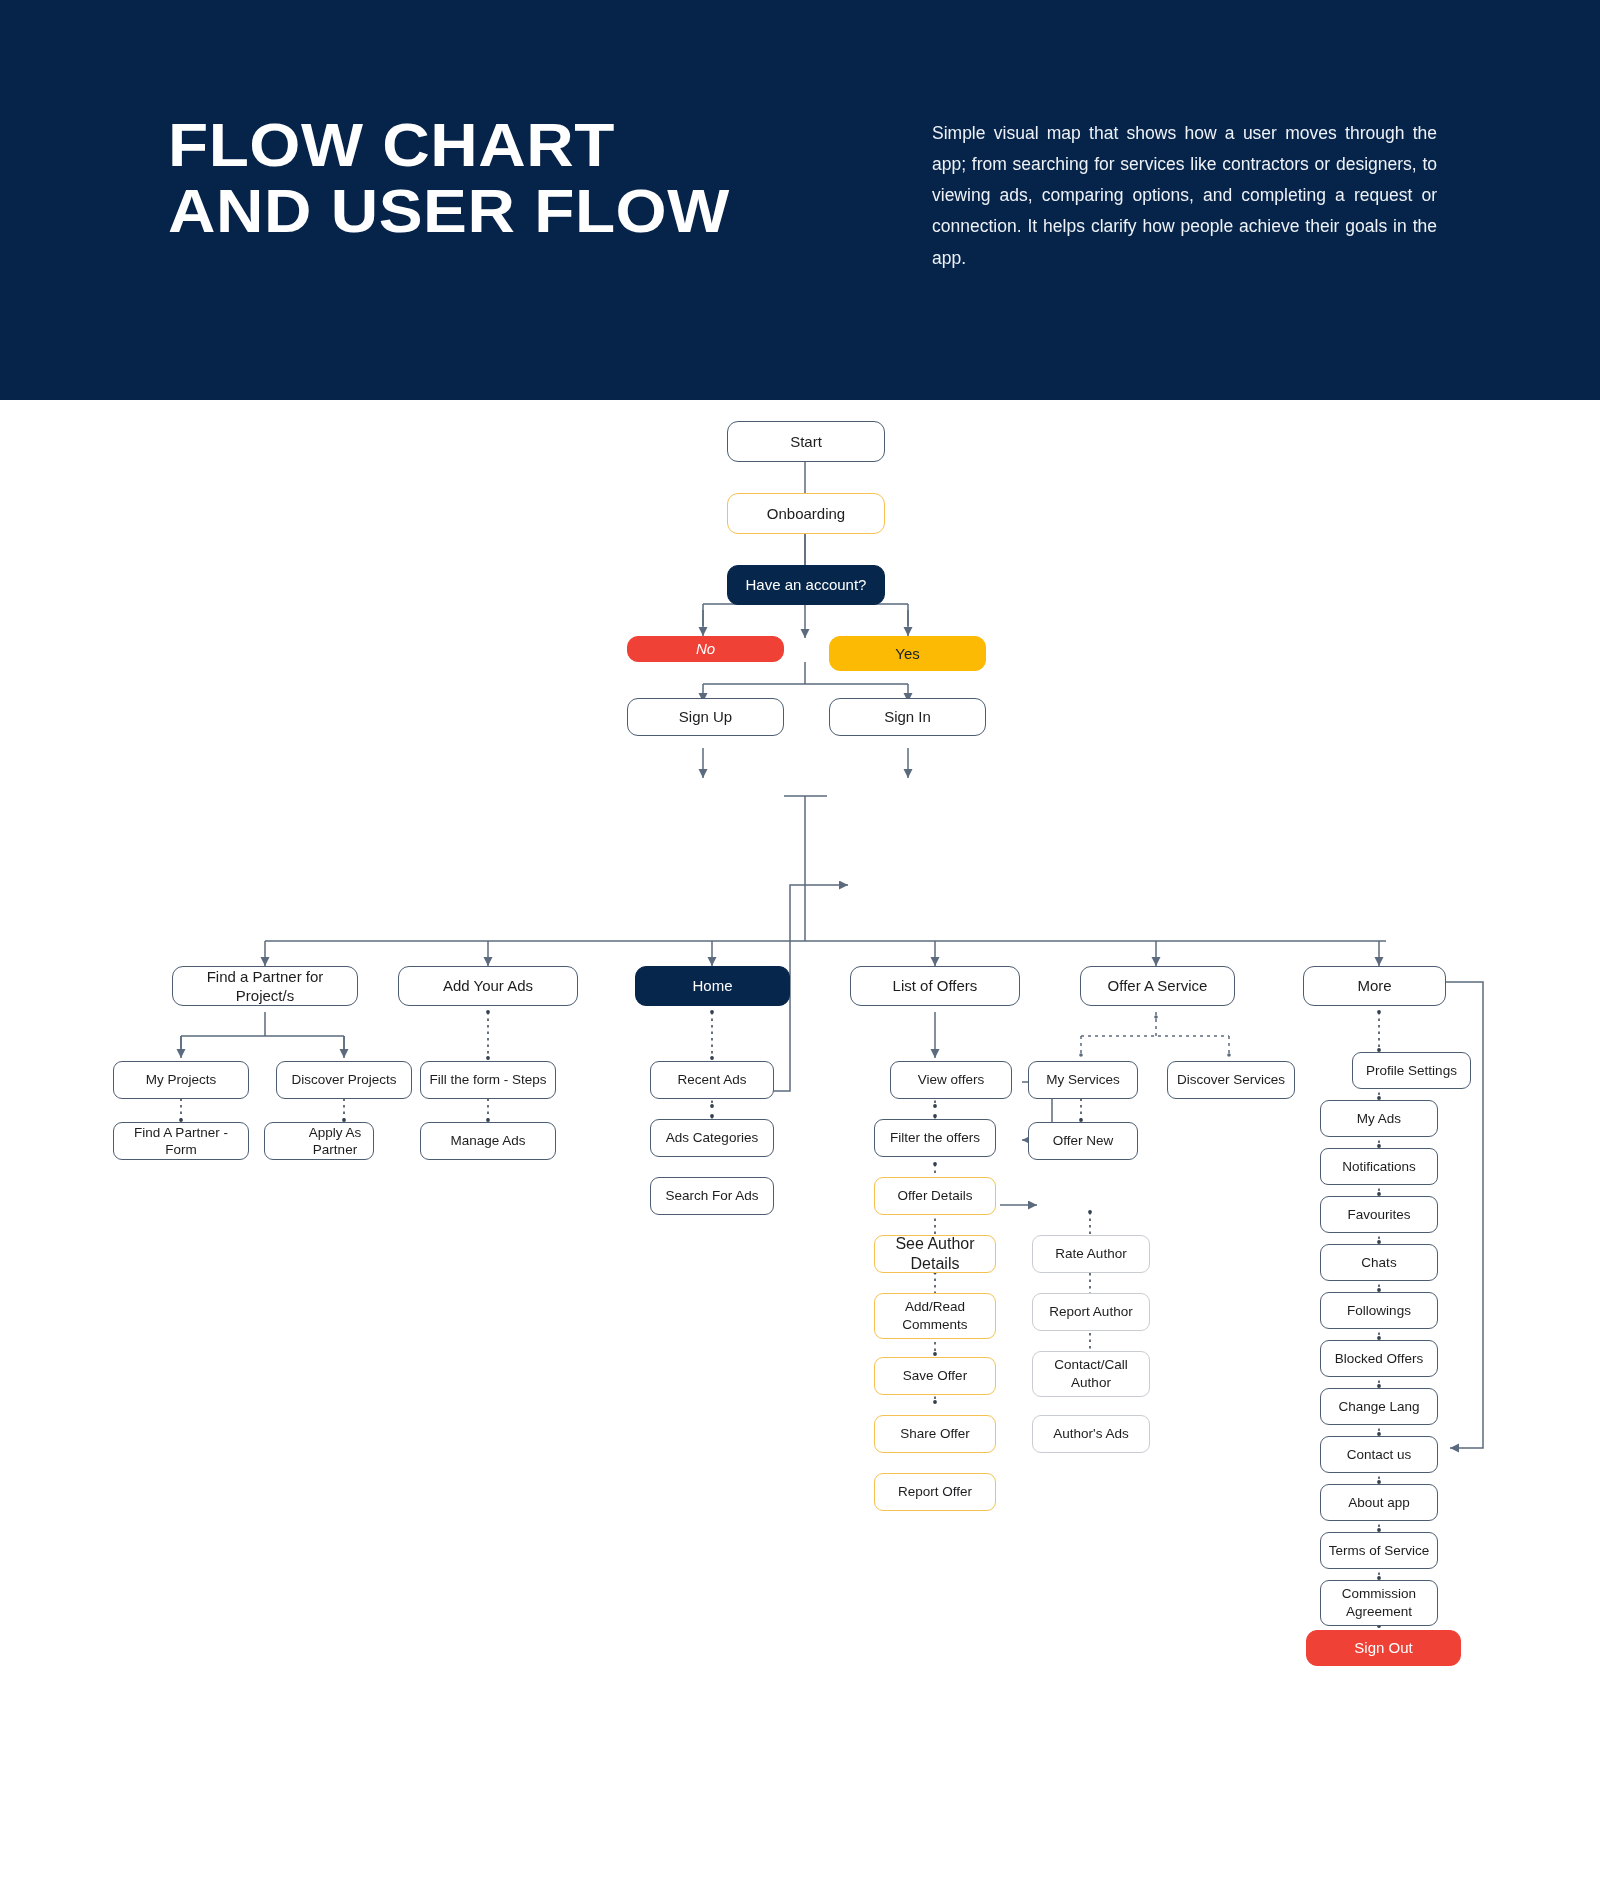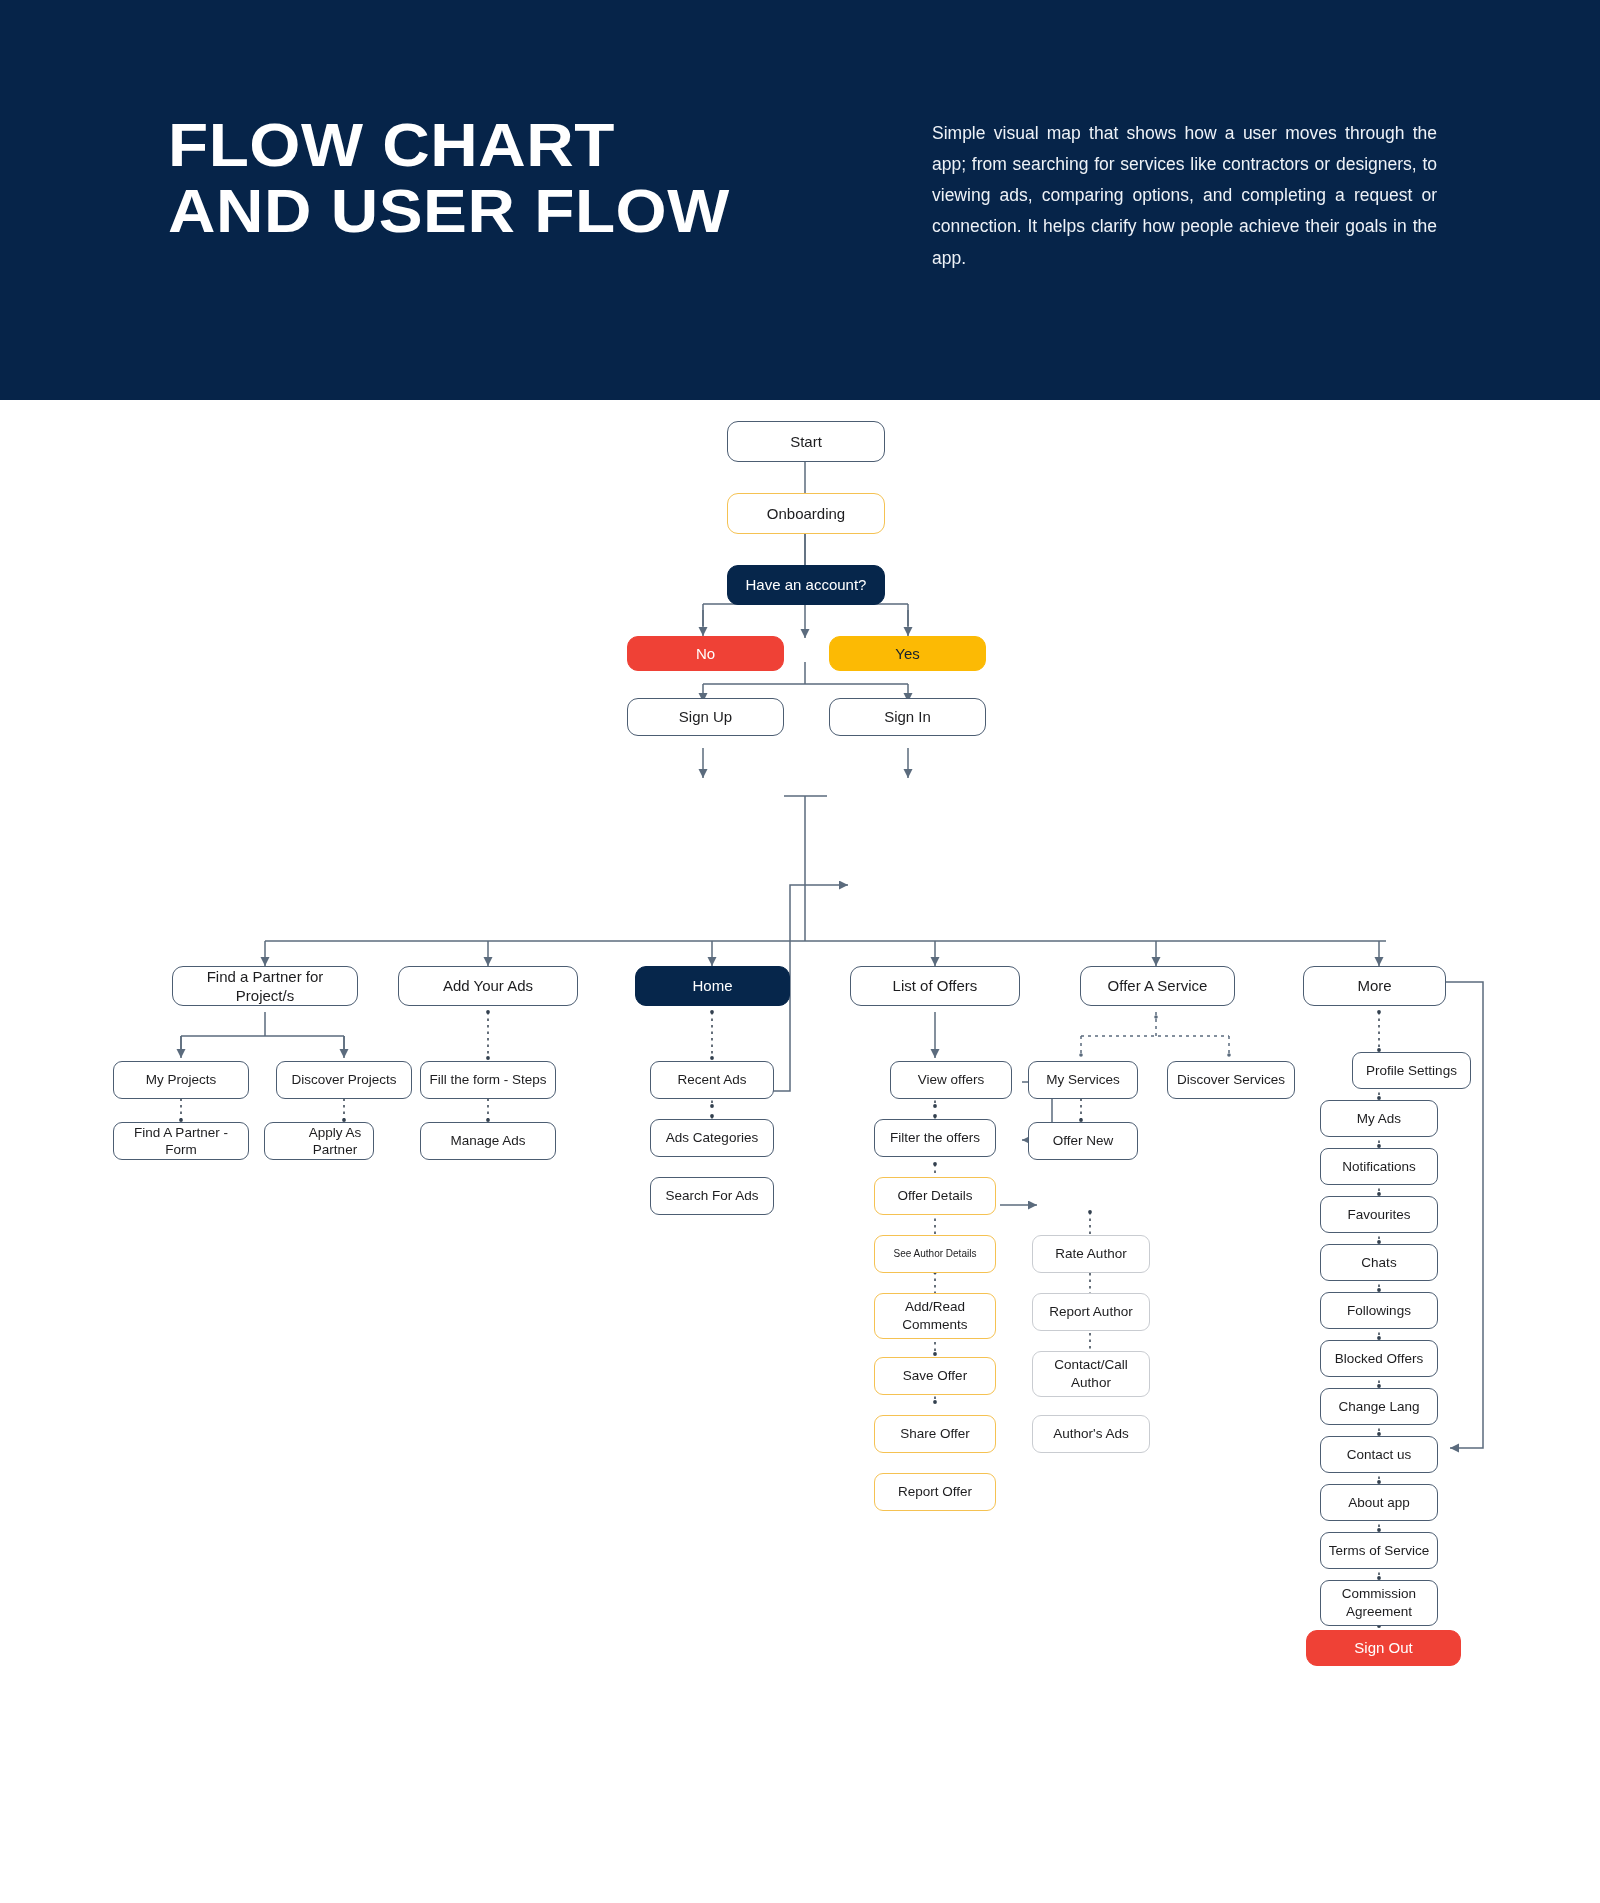--- a/index.html
+++ b/index.html
@@ -263,21 +263,21 @@
         <circle cx="1379" cy="1140" r="1.9"></circle>
           <circle cx="1379" cy="1178" r="1.9"></circle>
         <circle cx="1379" cy="1188" r="1.9"></circle>
           <circle cx="1379" cy="1226" r="1.9"></circle>
       </g>
     </svg>
 
     <div class="node big" style="left:727px;top:21px;width:158px;height:41px;">Start</div>
     <div class="node big yellow-border" style="left:727px;top:93px;width:158px;height:41px;">Onboarding</div>
     <div class="node big navy" style="left:727px;top:165px;width:158px;height:40px;">Have an account?</div>
-    <div class="node big red" style="left:627px;top:236px;width:157px;height:35px;">No</div>
+    <div class="node big red" style="left:627px;top:236px;width:157px;height:26px;font-style:italic;">No</div>
     <div class="node big yellow-fill" style="left:829px;top:236px;width:157px;height:35px;">Yes</div>
     <div class="node big" style="left:627px;top:298px;width:157px;height:38px;">Sign Up</div>
     <div class="node big" style="left:829px;top:298px;width:157px;height:38px;">Sign In</div>
 
     <div class="node big" style="left:172px;top:566px;width:186px;height:40px;">Find a Partner for Project/s</div>
     <div class="node" style="left:113px;top:661px;width:136px;height:38px;">My Projects</div>
     <div class="node" style="left:113px;top:722px;width:136px;height:38px;">Find A Partner - Form</div>
     <div class="node" style="left:276px;top:661px;width:136px;height:38px;">Discover Projects</div>
     <div class="node" style="left:264px;top:722px;width:110px;height:38px;padding-left:38px;">Apply As Partner</div>
 
@@ -287,21 +287,21 @@
 
     <div class="node big navy" style="left:635px;top:566px;width:155px;height:40px;">Home</div>
     <div class="node" style="left:650px;top:661px;width:124px;height:38px;padding-left:6px;">Recent Ads</div>
     <div class="node" style="left:650px;top:719px;width:124px;height:38px;">Ads Categories</div>
     <div class="node" style="left:650px;top:777px;width:124px;height:38px;">Search For Ads</div>
 
     <div class="node big" style="left:850px;top:566px;width:170px;height:40px;">List of Offers</div>
     <div class="node" style="left:874px;top:661px;width:122px;height:38px;margin-left:16px;">View offers</div>
     <div class="node" style="left:874px;top:719px;width:122px;height:38px;">Filter the offers</div>
     <div class="node yellow-border" style="left:874px;top:777px;width:122px;height:38px;">Offer Details</div>
-    <div class="node yellow-border" style="left:874px;top:835px;width:122px;height:38px;font-size:10px;">See Author Details</div>
+    <div class="node yellow-border" style="left:874px;top:835px;width:122px;height:38px;font-size:16px;">See Author Details</div>
     <div class="node yellow-border two-line" style="left:874px;top:893px;width:122px;height:46px;">Add/Read Comments</div>
     <div class="node yellow-border" style="left:874px;top:957px;width:122px;height:38px;">Save Offer</div>
     <div class="node yellow-border" style="left:874px;top:1015px;width:122px;height:38px;">Share Offer</div>
     <div class="node yellow-border" style="left:874px;top:1073px;width:122px;height:38px;">Report Offer</div>
 
     <div class="node grey-border" style="left:1032px;top:835px;width:118px;height:38px;">Rate Author</div>
     <div class="node grey-border" style="left:1032px;top:893px;width:118px;height:38px;">Report Author</div>
     <div class="node grey-border two-line" style="left:1032px;top:951px;width:118px;height:46px;">Contact/Call Author</div>
     <div class="node grey-border" style="left:1032px;top:1015px;width:118px;height:38px;">Author's Ads</div>
 

